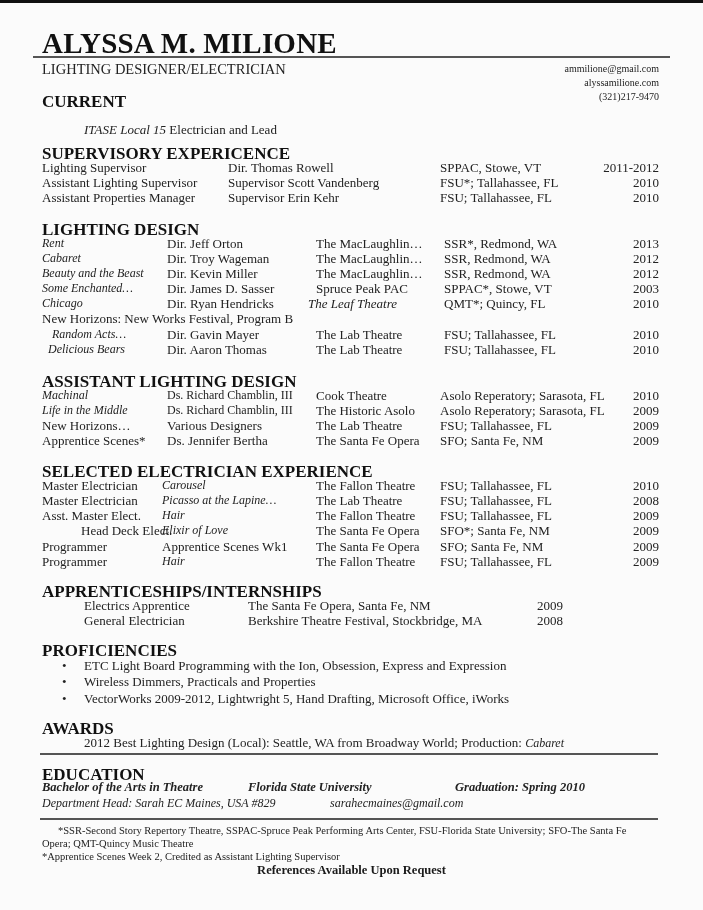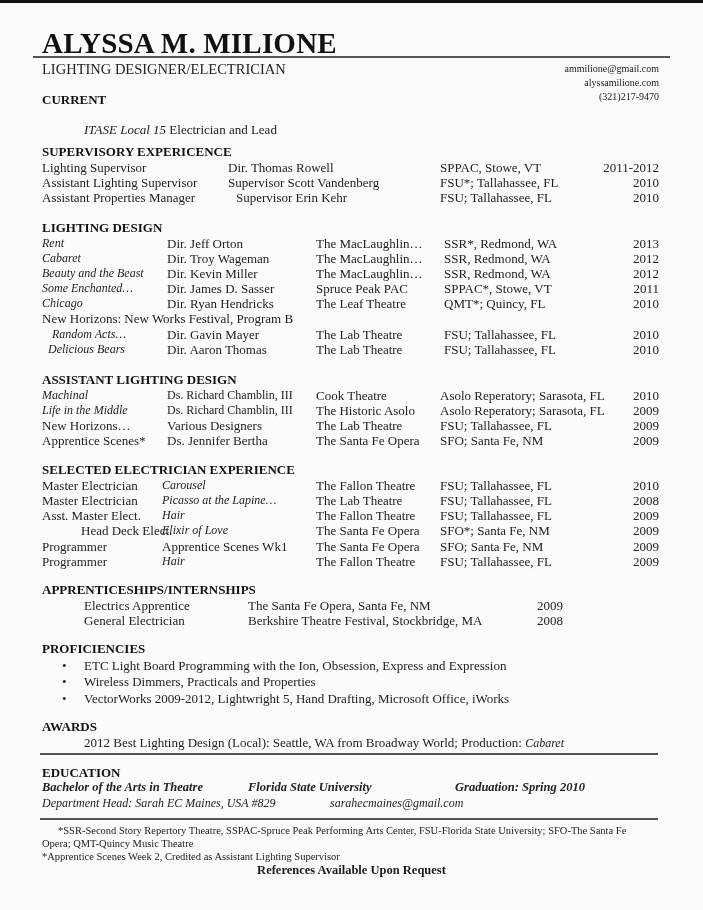--- a/index.html
+++ b/index.html
@@ -10,21 +10,21 @@
     color: #1a1a1a;
     position: relative;
   }
   .top-rule { position: absolute; left: 0; top: 0; width: 703px; height: 3px; background: #111; }
   .page { position: absolute; left: 0; top: 0; width: 703px; height: 910px; }
   .abs { position: absolute; white-space: nowrap; }
   .name { left: 42px; top: 27px; font-size: 29px; font-weight: bold; letter-spacing: 0.2px; color: #111; }
   .name-rule { position: absolute; left: 33px; top: 56px; width: 637px; height: 1.5px; background: #555; }
   .subtitle { left: 42px; top: 61px; font-size: 14.5px; color: #222; }
   .contact { right: 44px; text-align: right; font-size: 10px; color: #222; }
-  .sec { font-size: 13px; font-weight: bold; color: #111; }
+  .sec { font-size: 17px; font-weight: bold; color: #111; }
   .row { position: absolute; left: 0; width: 703px; height: 15px; font-size: 13px; color: #222; }
   .row span { position: absolute; top: 0; white-space: nowrap; }
   .small-it { font-style: italic; font-size: 12px; }
   .small { font-size: 12px; }
   .rule { position: absolute; left: 40px; width: 618px; height: 1.5px; background: #555; }
   .yr { text-align: right; }
   .bullet { position: absolute; left: 62px; }
   .foot { font-size: 10.5px; color: #222; }
   .refs { font-size: 12.5px; font-weight: bold; left: 0; width: 703px; text-align: center; }
   .edu-b { font-weight: bold; font-style: italic; font-size: 12.5px; }
@@ -56,21 +56,21 @@
     <span style="right:44px;" class="yr">2011-2012</span>
   </div>
   <div class="row" style="top:175px;">
     <span style="left:42px;">Assistant Lighting Supervisor</span>
     <span style="left:228px;">Supervisor Scott Vandenberg</span>
     <span style="left:440px;">FSU*; Tallahassee, FL</span>
     <span style="right:44px;" class="yr">2010</span>
   </div>
   <div class="row" style="top:190px;">
     <span style="left:42px;">Assistant Properties Manager</span>
-    <span style="left:228px;margin-left:8px;">Supervisor Erin Kehr</span>
+    <span style="left:228px;">Supervisor Erin Kehr</span>
     <span style="left:440px;">FSU; Tallahassee, FL</span>
     <span style="right:44px;" class="yr">2010</span>
   </div>
 
   <div class="abs sec" style="left:42px; top:220px;">LIGHTING DESIGN</div>
   <div class="row" style="top:236px;">
     <span style="left:42px;" class="small-it">Rent</span>
     <span style="left:167px;">Dir. Jeff Orton</span>
     <span style="left:316px;">The MacLaughlin…</span>
     <span style="left:444px;">SSR*, Redmond, WA</span>
@@ -88,26 +88,26 @@
     <span style="left:167px;">Dir. Kevin Miller</span>
     <span style="left:316px;">The MacLaughlin…</span>
     <span style="left:444px;">SSR, Redmond, WA</span>
     <span style="right:44px;">2012</span>
   </div>
   <div class="row" style="top:281px;">
     <span style="left:42px;" class="small-it">Some Enchanted…</span>
     <span style="left:167px;">Dir. James D. Sasser</span>
     <span style="left:316px;">Spruce Peak PAC</span>
     <span style="left:444px;">SPPAC*, Stowe, VT</span>
-    <span style="right:44px;">2011</span>
+    <span style="right:44px;">2003</span>
   </div>
   <div class="row" style="top:296px;">
     <span style="left:42px;" class="small-it">Chicago</span>
     <span style="left:167px;">Dir. Ryan Hendricks</span>
-    <span style="left:316px;">The Leaf Theatre</span>
+    <span style="left:308px;font-style:italic;">The Leaf Theatre</span>
     <span style="left:444px;">QMT*; Quincy, FL</span>
     <span style="right:44px;">2010</span>
   </div>
   <div class="row" style="top:311px;">
     <span style="left:42px;">New Horizons:  New Works Festival, Program B</span>
   </div>
   <div class="row" style="top:327px;">
     <span style="left:52px;" class="small-it">Random Acts…</span>
     <span style="left:167px;">Dir. Gavin Mayer</span>
     <span style="left:316px;">The Lab Theatre</span>

